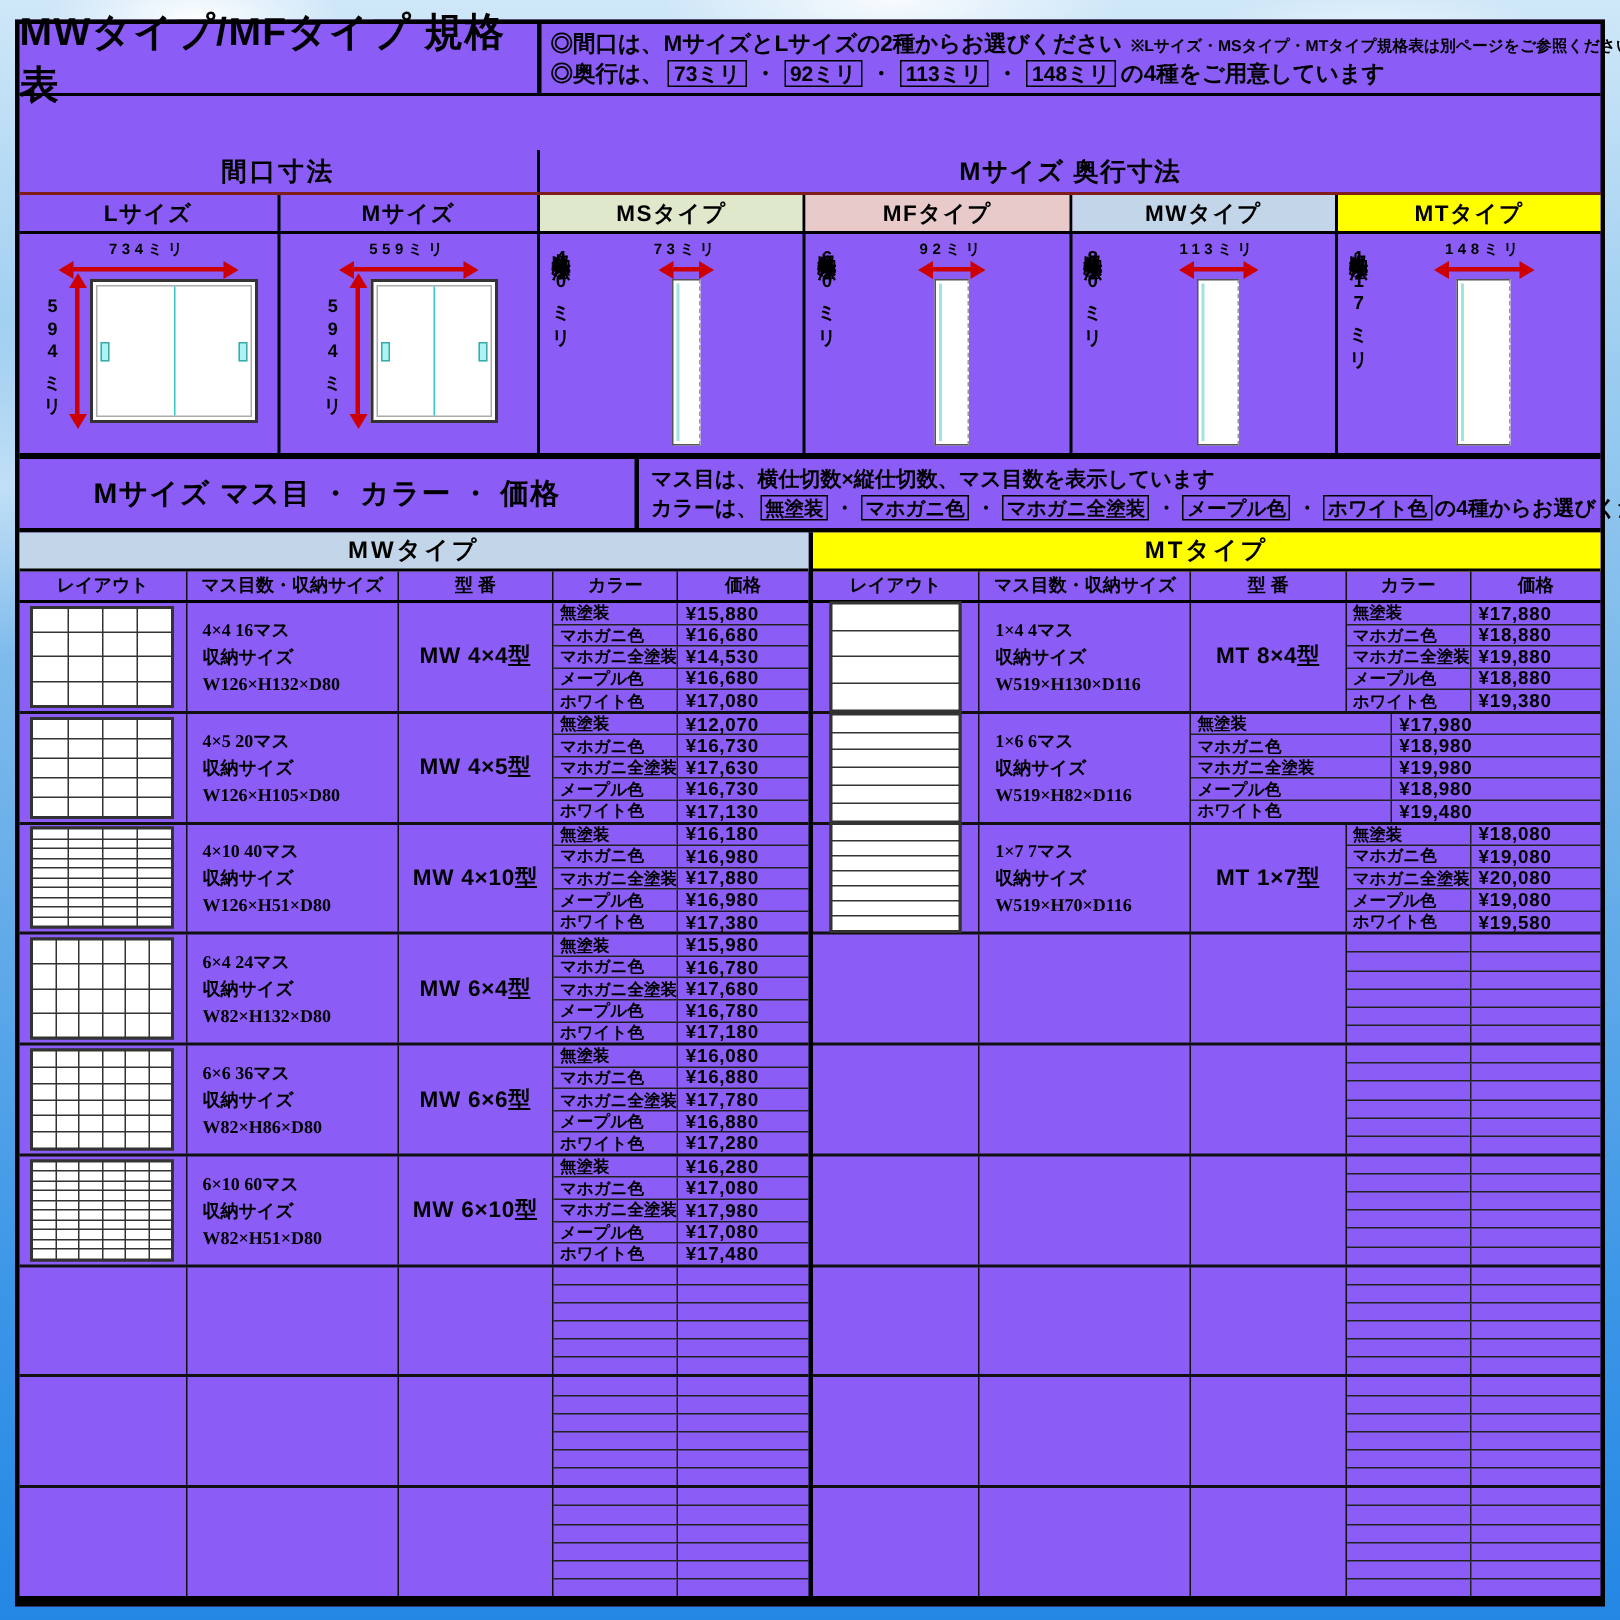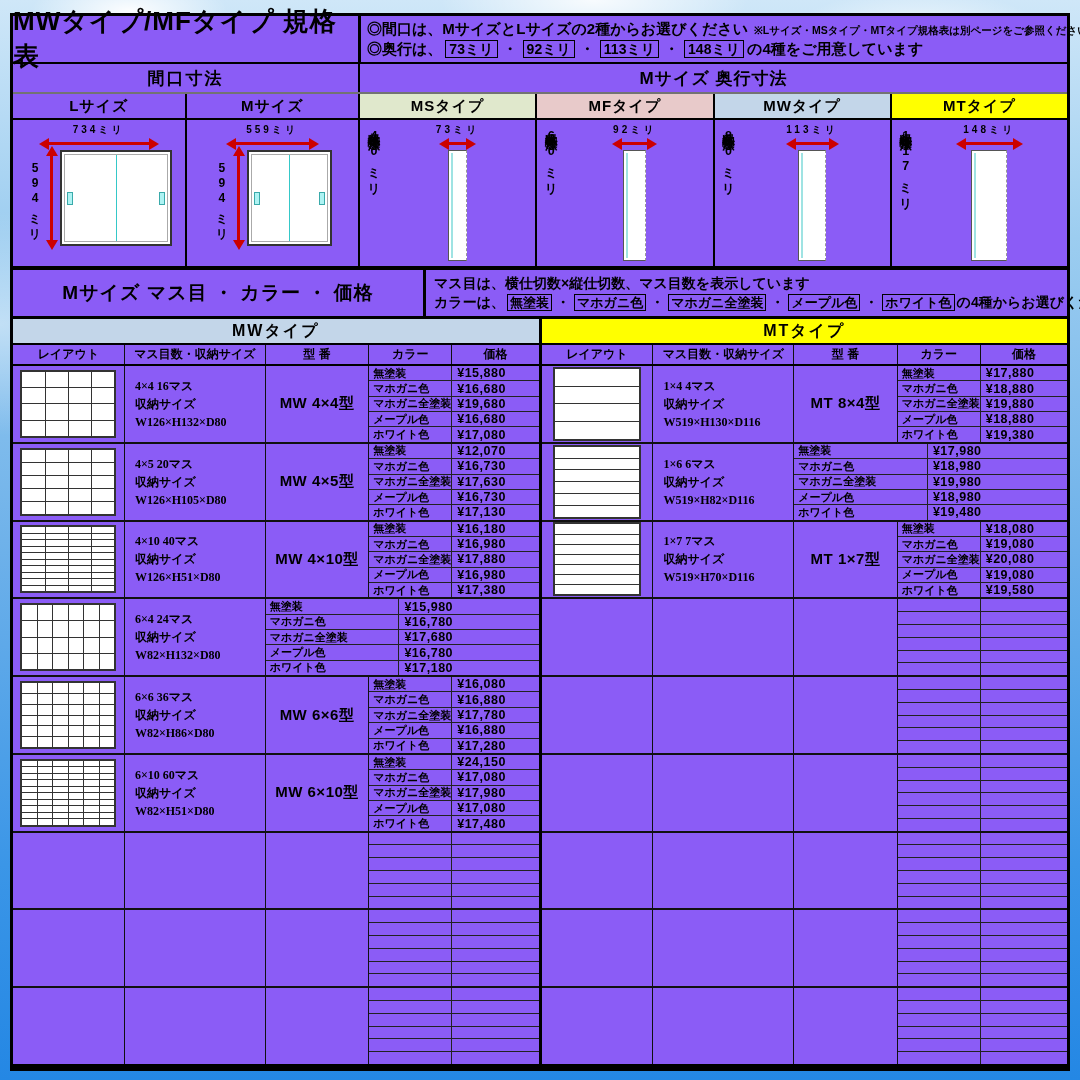--- a/index.html
+++ b/index.html
@@ -24,21 +24,21 @@
   
   .r-top{display:flex;height:46px;border-bottom:2px solid #000;flex:none;}
   .title-box{width:345px;flex:none;border-right:3px solid #000;display:flex;align-items:center;justify-content:center;font-size:26px;letter-spacing:1px;}
   .notes-box{flex:1;display:flex;flex-direction:column;justify-content:center;padding:1px 6px;gap:1px;}
   .note-l1{font-size:15px;white-space:nowrap;}
   .note-l1 .small{font-size:10.5px;margin-left:6px;}
   .note-l2{font-size:15px;display:flex;align-items:center;gap:3px;white-space:nowrap;}
   .opt-box{border:1.5px solid #000;padding:0 3px;font-size:14px;line-height:1.2;}
   .sep{margin:0 2px;}
   
-  .r-sub{display:flex;height:28px;border-bottom:2px solid #737373;flex:none;}
+  .r-sub{display:flex;height:28px;border-bottom:2px solid #7f1d1d;flex:none;margin-top:36px;}
   .cell-mag-h{width:345px;flex:none;border-right:2px solid #000;display:flex;align-items:center;justify-content:center;font-size:17px;letter-spacing:2px;}
   .cell-oku-h{flex:1;display:flex;align-items:center;justify-content:center;font-size:17px;letter-spacing:1px;}
   .r-sizes{display:flex;height:24px;border-bottom:2px solid #000;flex:none;}
   .left-pair{width:345px;flex:none;display:flex;border-right:2px solid #000;}
   .right-quad{flex:1;display:flex;}
   .size-h{flex:1;border-right:2px solid #000;display:flex;align-items:center;justify-content:center;font-size:15px;letter-spacing:1px;}
   .left-pair .size-h:last-child{border-right:none;}
   .type-h{flex:1;border-right:2px solid #000;display:flex;align-items:center;justify-content:center;font-size:15px;letter-spacing:1px;}
   .right-quad > *:last-child{border-right:none;}
   
@@ -274,21 +274,21 @@
               <div class="p-row">
                 <div class="p-color">無塗装</div>
                 <div class="p-price">¥15,880</div>
               </div>
               <div class="p-row">
                 <div class="p-color">マホガニ色</div>
                 <div class="p-price">¥16,680</div>
               </div>
               <div class="p-row">
                 <div class="p-color">マホガニ全塗装</div>
-                <div class="p-price">¥19,680</div>
+                <div class="p-price">¥14,530</div>
               </div>
               <div class="p-row">
                 <div class="p-color">メープル色</div>
                 <div class="p-price">¥16,680</div>
               </div>
               <div class="p-row">
                 <div class="p-color">ホワイト色</div>
                 <div class="p-price">¥17,080</div>
               </div>
             </div>
@@ -448,20 +448,21 @@
                 <div class="ldc"></div>
                 <div class="ldc"></div>
                 <div class="ldc"></div>
               </div>
             </div>
             <div class="cell c-masu">
               <div>6×4 24マス</div>
               <div>収納サイズ</div>
               <div>W82×H132×D80</div>
             </div>
+            <div class="cell c-model">MW 6×4型</div>
             <div class="c-pricing">
               <div class="p-row">
                 <div class="p-color">無塗装</div>
                 <div class="p-price">¥15,980</div>
               </div>
               <div class="p-row">
                 <div class="p-color">マホガニ色</div>
                 <div class="p-price">¥16,780</div>
               </div>
               <div class="p-row">
@@ -615,21 +616,21 @@
             </div>
             <div class="cell c-masu">
               <div>6×10 60マス</div>
               <div>収納サイズ</div>
               <div>W82×H51×D80</div>
             </div>
             <div class="cell c-model">MW 6×10型</div>
             <div class="c-pricing">
               <div class="p-row">
                 <div class="p-color">無塗装</div>
-                <div class="p-price">¥24,150</div>
+                <div class="p-price">¥16,280</div>
               </div>
               <div class="p-row">
                 <div class="p-color">マホガニ色</div>
                 <div class="p-price">¥17,080</div>
               </div>
               <div class="p-row">
                 <div class="p-color">マホガニ全塗装</div>
                 <div class="p-price">¥17,980</div>
               </div>
               <div class="p-row">

